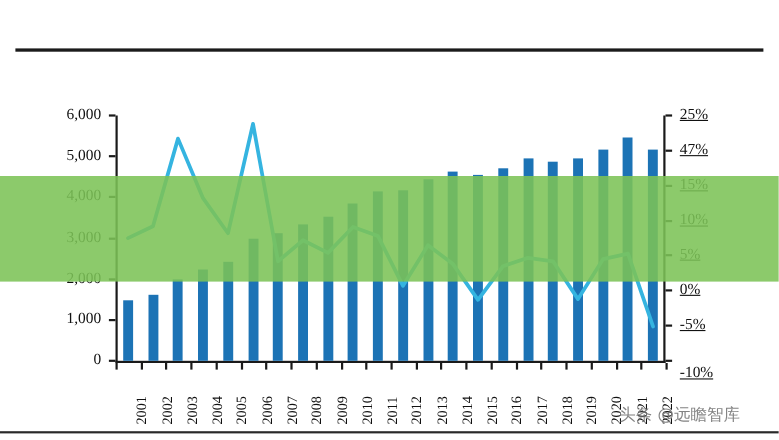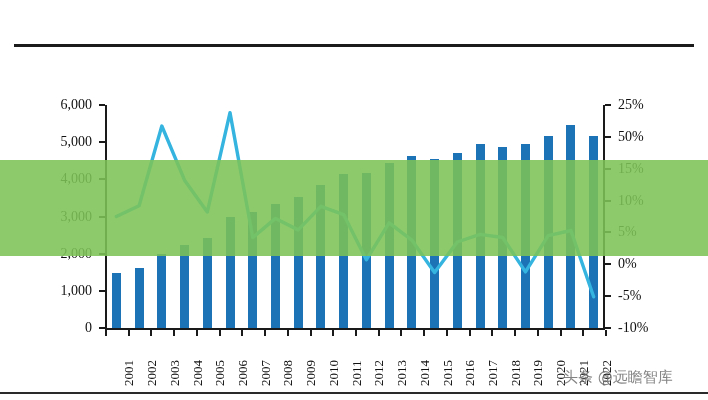--- a/index.html
+++ b/index.html
@@ -75,21 +75,21 @@
     white-space:nowrap;
     transform:translateY(-50%);
   }
   .ylab-left-box{
     position:absolute;left:0;top:105px;width:98px;height:225px;
   }
   .ylab-left-box .ylab{right:6px;text-align:right;}
   .ylab-right-box{
     position:absolute;left:612px;top:105px;width:90px;height:225px;
   }
-  .ylab-right-box .ylab{left:6px;text-align:left;}
+  .ylab-right-box .ylab{left:6px;text-align:left;text-decoration:underline;}
 
   
   .bars{position:absolute;left:0;top:0;width:500px;height:223px;}
   .bar{
     position:absolute;bottom:0;width:9px;
     background:#1c73b5;
   }
 
   
   .yoy-svg{position:absolute;left:0;top:0;width:500px;height:223px;overflow:visible;}
@@ -152,27 +152,27 @@
   <div class="ylab-left-box" id="leftLabels">
       <div class="ylab" style="top: 223px;">0</div>
       <div class="ylab" style="top: 185.833px;">1,000</div>
       <div class="ylab" style="top: 148.667px;">2,000</div>
       <div class="ylab" style="top: 111.5px;">3,000</div>
       <div class="ylab" style="top: 74.3333px;">4,000</div>
       <div class="ylab" style="top: 37.1667px;">5,000</div>
       <div class="ylab" style="top: 0px;">6,000</div>
     </div>
   <div class="ylab-right-box" id="rightLabels">
-      <div class="ylab" style="top: 223px;">-10%</div>
+      <div class="ylab" style="top: 235px;">-10%</div>
       <div class="ylab" style="top: 191.143px;">-5%</div>
       <div class="ylab" style="top: 159.286px;">0%</div>
       <div class="ylab" style="top: 127.429px;">5%</div>
       <div class="ylab" style="top: 95.5714px;">10%</div>
       <div class="ylab" style="top: 63.7143px;">15%</div>
-      <div class="ylab" style="top: 31.8571px;">50%</div>
+      <div class="ylab" style="top: 31.8571px;">47%</div>
       <div class="ylab" style="top: 0px;">25%</div>
     </div>
 
   <div class="plot-wrap">
     <div class="axis-v left"></div>
     <div class="axis-v right"></div>
     <div class="axis-h"></div>
     <div id="ticksLeft">
         <div class="tick-left" style="top: 222px;"></div>
         <div class="tick-left" style="top: 184.833px;"></div>

